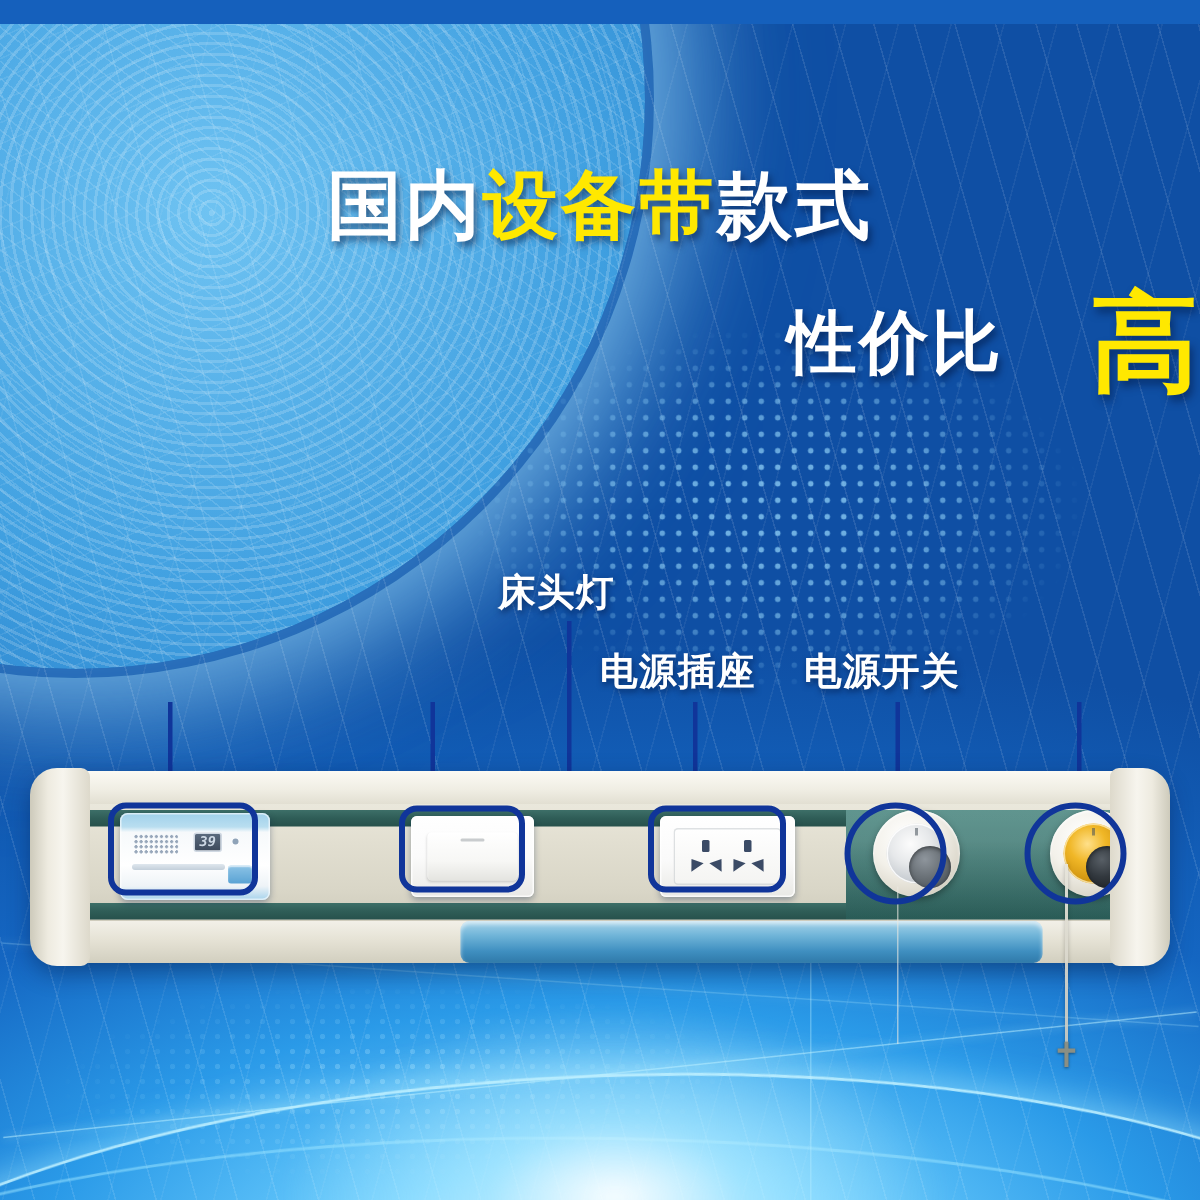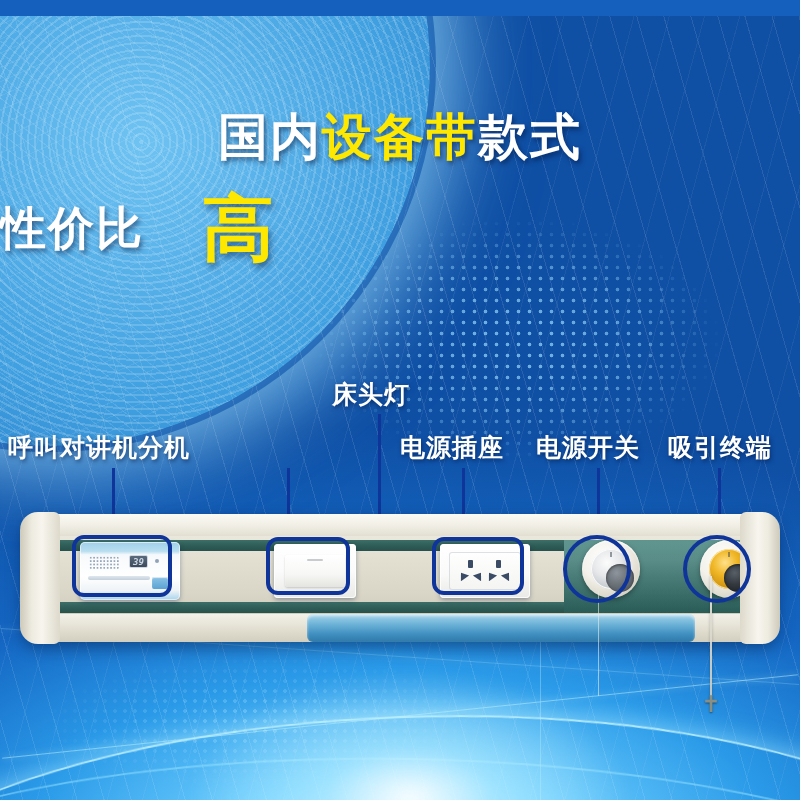--- a/index.html
+++ b/index.html
@@ -98,21 +98,21 @@
     text-align:center;
     font-size:50px; font-weight:bold; letter-spacing:2px;
     white-space:nowrap;
     text-shadow:2px 3px 5px rgba(0,20,60,.55);
   }
   .headline .w{ color:#ffffff; }
   .headline .y{ color:#ffe800; }
 
   .subline{
     position:absolute; left:0; right:0; top:165px;
-    text-align:left; white-space:nowrap;
+    text-align:right; white-space:nowrap;
   }
   .subline .s-w{
     color:#ffffff; font-size:46px; font-weight:bold; letter-spacing:2px;
     text-shadow:2px 3px 5px rgba(0,20,60,.55); vertical-align:middle;
   }
   .subline .s-gap{ display:inline-block; width:58px; }
   .subline .s-y{
     color:#ffe800; font-size:72px; font-weight:bold; letter-spacing:1px;
     text-shadow:2px 4px 6px rgba(0,20,60,.5); vertical-align:middle;
   }
@@ -341,25 +341,23 @@
   <div class="vline" style="left:540px; top:620px; height:180px;"></div>
 
   <div class="headline">
     <span class="w">国内</span><span class="y">设备带</span><span class="w">款式</span>
   </div>
 
   <div class="subline">
     <span class="s-w">性价比</span><span class="s-gap"></span><span class="s-y">高</span>
   </div>
 
-  <div class="callout-label" style="left:8px; top:415px;">呼叫对讲机分机</div>
   <div class="callout-label" style="left:400px; top:415px;">电源插座</div>
   <div class="callout-label" style="left:332px; top:362px;">床头灯</div>
   <div class="callout-label" style="left:536px; top:415px;">电源开关</div>
-  <div class="callout-label" style="left:668px; top:415px;">吸引终端</div>
 
   <div class="leader" style="left:112px; top:452px; height:68px;"></div>
   <div class="leader" style="left:287px; top:452px; height:68px;"></div>
   <div class="leader" style="left:378px; top:398px; height:212px;"></div>
   <div class="leader" style="left:462px; top:452px; height:68px;"></div>
   <div class="leader" style="left:597px; top:452px; height:68px;"></div>
   <div class="leader" style="left:718px; top:452px; height:68px;"></div>
 
   <div class="panel">
     <div class="panel-body">

